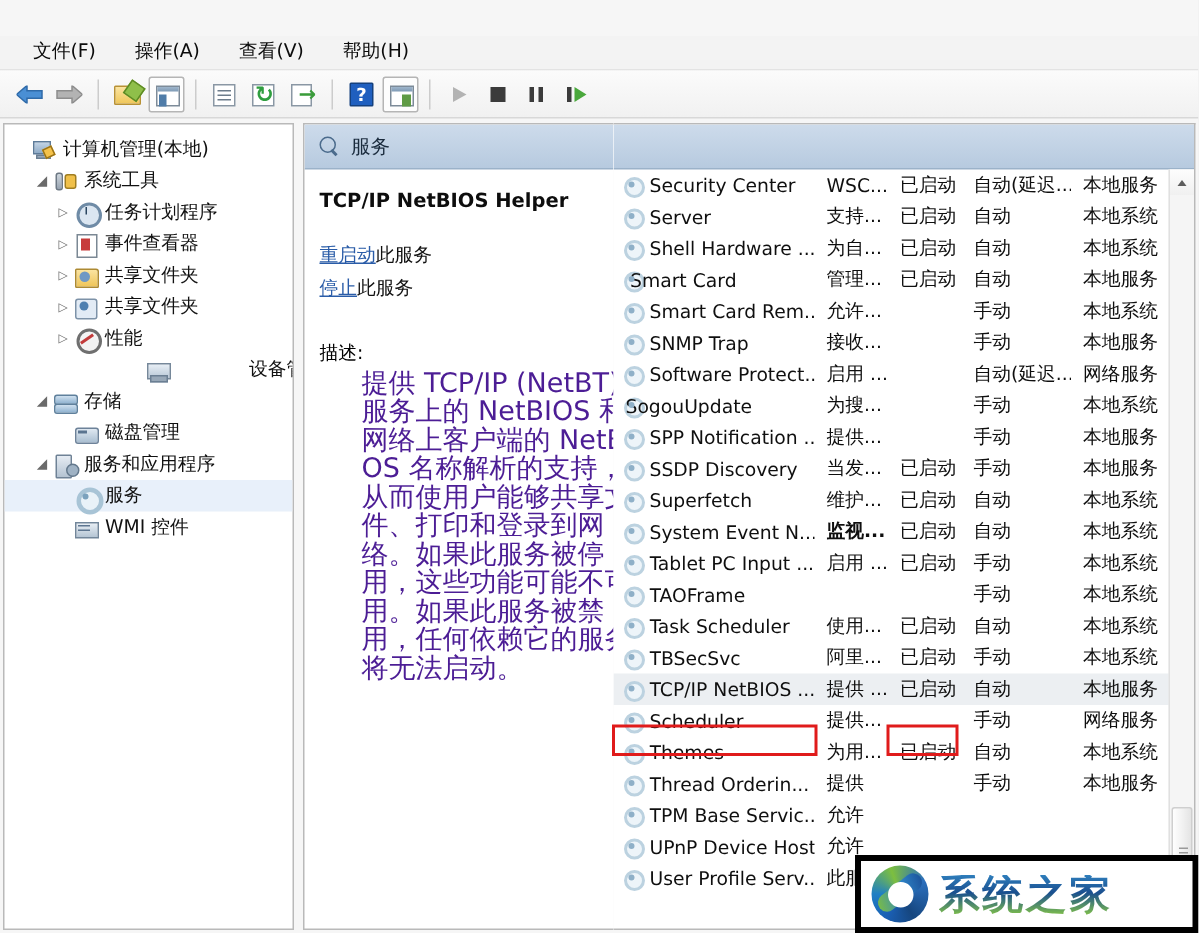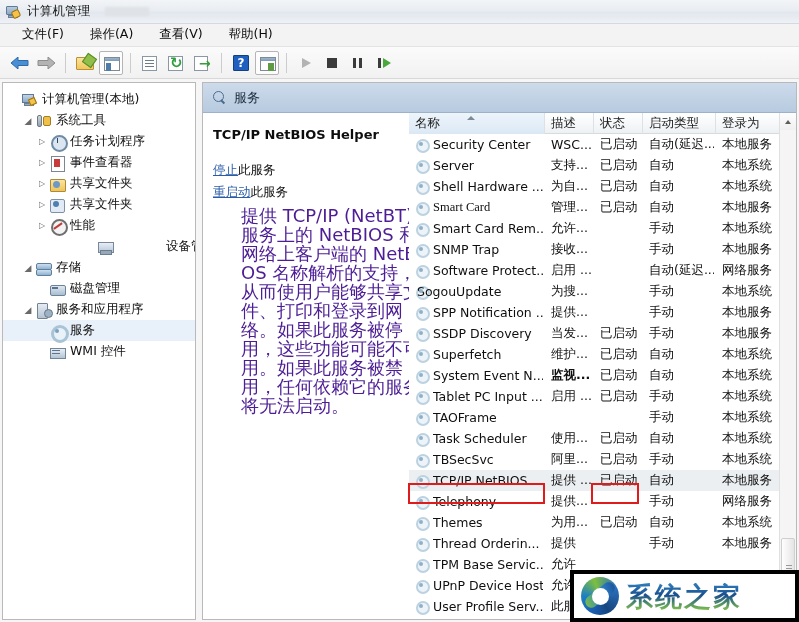--- a/index.html
+++ b/index.html
@@ -386,29 +386,20 @@
     font-family: "DejaVu Serif", "Liberation Serif", serif;
     font-size: 14px; font-weight: bold; color: #0f0f0f;
     letter-spacing: 0.3px; margin-top: 2px;
   }
 </style>
 </head>
 <body>
 
 <div id="app">
 
-  <div class="titlebar">
-    <div class="title-icon">
-      <div class="mon"></div>
-        <div class="base"></div>
-        <div class="wrench"></div>
-    </div>
-    <span class="title-text">计算机管理</span>
-    <span class="title-blur"></span>
-  </div>
 
   <div class="menubar">
     <div class="menu-item">文件(F)</div>
     <div class="menu-item">操作(A)</div>
     <div class="menu-item">查看(V)</div>
     <div class="menu-item">帮助(H)</div>
   </div>
 
   <div class="toolbar">
     <div class="tb">
@@ -542,38 +533,32 @@
   </div>
 
   <div class="pane-detail">
     <div class="detail-head">
       <span class="mag"></span>
       <span class="detail-head-title">服务</span>
     </div>
     <div class="detail-body">
       <div class="svc-title">TCP/IP NetBIOS Helper</div>
       <div class="svc-link">
+        <span class="lk">重启动</span><span>此服务</span>
+      </div>
+      <div class="svc-link">
         <span class="lk">停止</span><span>此服务</span>
       </div>
-      <div class="svc-link">
-        <span class="lk">重启动</span><span>此服务</span>
-      </div>
+      <div class="desc-label">描述:</div>
       <div class="desc-text">提供 TCP/IP (NetBT) 服务上的 NetBIOS 和网络上客户端的 NetBIOS 名称解析的支持，从而使用户能够共享文件、打印和登录到网络。如果此服务被停用，这些功能可能不可用。如果此服务被禁用，任何依赖它的服务将无法启动。</div>
     </div>
   </div>
 
   <div class="pane-list">
     <div class="list-head-strip"></div>
-    <div class="cols" id="cols-root">
-        <div class="col active" style="left: 0px; width: 136px;"><span>名称</span><span class="sortmark"></span></div>
-        <div class="col" style="left: 136px; width: 49px;"><span>描述</span></div>
-        <div class="col" style="left: 185px; width: 49px;"><span>状态</span></div>
-        <div class="col" style="left: 234px; width: 73px;"><span>启动类型</span></div>
-        <div class="col" style="left: 307px; width: 64px;"><span>登录为</span></div>
-      </div>
     <div class="rows" id="rows-root">
         <div class="row">
           <span class="svc-ico"></span>
           <span class="cell" style="left: 24px; width: 110px;">Security Center</span>
           <span class="cell" style="left: 142px; width: 41px;">WSC...</span>
           <span class="cell" style="left: 191px; width: 41px;">已启动</span>
           <span class="cell" style="left: 240px; width: 65px;">自动(延迟...</span>
           <span class="cell" style="left: 313px; width: 56px;">本地服务</span>
         </div>
         <div class="row">
@@ -587,21 +572,21 @@
         <div class="row">
           <span class="svc-ico"></span>
           <span class="cell" style="left: 24px; width: 110px;">Shell Hardware ...</span>
           <span class="cell" style="left: 142px; width: 41px;">为自...</span>
           <span class="cell" style="left: 191px; width: 41px;">已启动</span>
           <span class="cell" style="left: 240px; width: 65px;">自动</span>
           <span class="cell" style="left: 313px; width: 56px;">本地系统</span>
         </div>
         <div class="row">
           <span class="svc-ico"></span>
-          <span class="cell" style="left: 24px; width: 110px; font-family: Liberation Serif, serif;">Smart Card</span>
+          <span class="cell" style="left: 11px; width: 110px;">Smart Card</span>
           <span class="cell" style="left: 142px; width: 41px;">管理...</span>
           <span class="cell" style="left: 191px; width: 41px;">已启动</span>
           <span class="cell" style="left: 240px; width: 65px;">自动</span>
           <span class="cell" style="left: 313px; width: 56px;">本地服务</span>
         </div>
         <div class="row">
           <span class="svc-ico"></span>
           <span class="cell" style="left: 24px; width: 110px;">Smart Card Rem...</span>
           <span class="cell" style="left: 142px; width: 41px;">允许...</span>
           <span class="cell" style="left: 191px; width: 41px;"></span>
@@ -699,21 +684,21 @@
         <div class="row sel">
           <span class="svc-ico"></span>
           <span class="cell" style="left: 24px; width: 110px;">TCP/IP NetBIOS ...</span>
           <span class="cell" style="left: 142px; width: 41px;">提供 ...</span>
           <span class="cell" style="left: 191px; width: 41px;">已启动</span>
           <span class="cell" style="left: 240px; width: 65px;">自动</span>
           <span class="cell" style="left: 313px; width: 56px;">本地服务</span>
         </div>
         <div class="row">
           <span class="svc-ico"></span>
-          <span class="cell" style="left: 24px; width: 110px;">Telephony</span>
+          <span class="cell" style="left: 24px; width: 110px;">Scheduler</span>
           <span class="cell" style="left: 142px; width: 41px;">提供...</span>
           <span class="cell" style="left: 191px; width: 41px;"></span>
           <span class="cell" style="left: 240px; width: 65px;">手动</span>
           <span class="cell" style="left: 313px; width: 56px;">网络服务</span>
         </div>
         <div class="row">
           <span class="svc-ico"></span>
           <span class="cell" style="left: 24px; width: 110px;">Themes</span>
           <span class="cell" style="left: 142px; width: 41px;">为用...</span>
           <span class="cell" style="left: 191px; width: 41px;">已启动</span>

